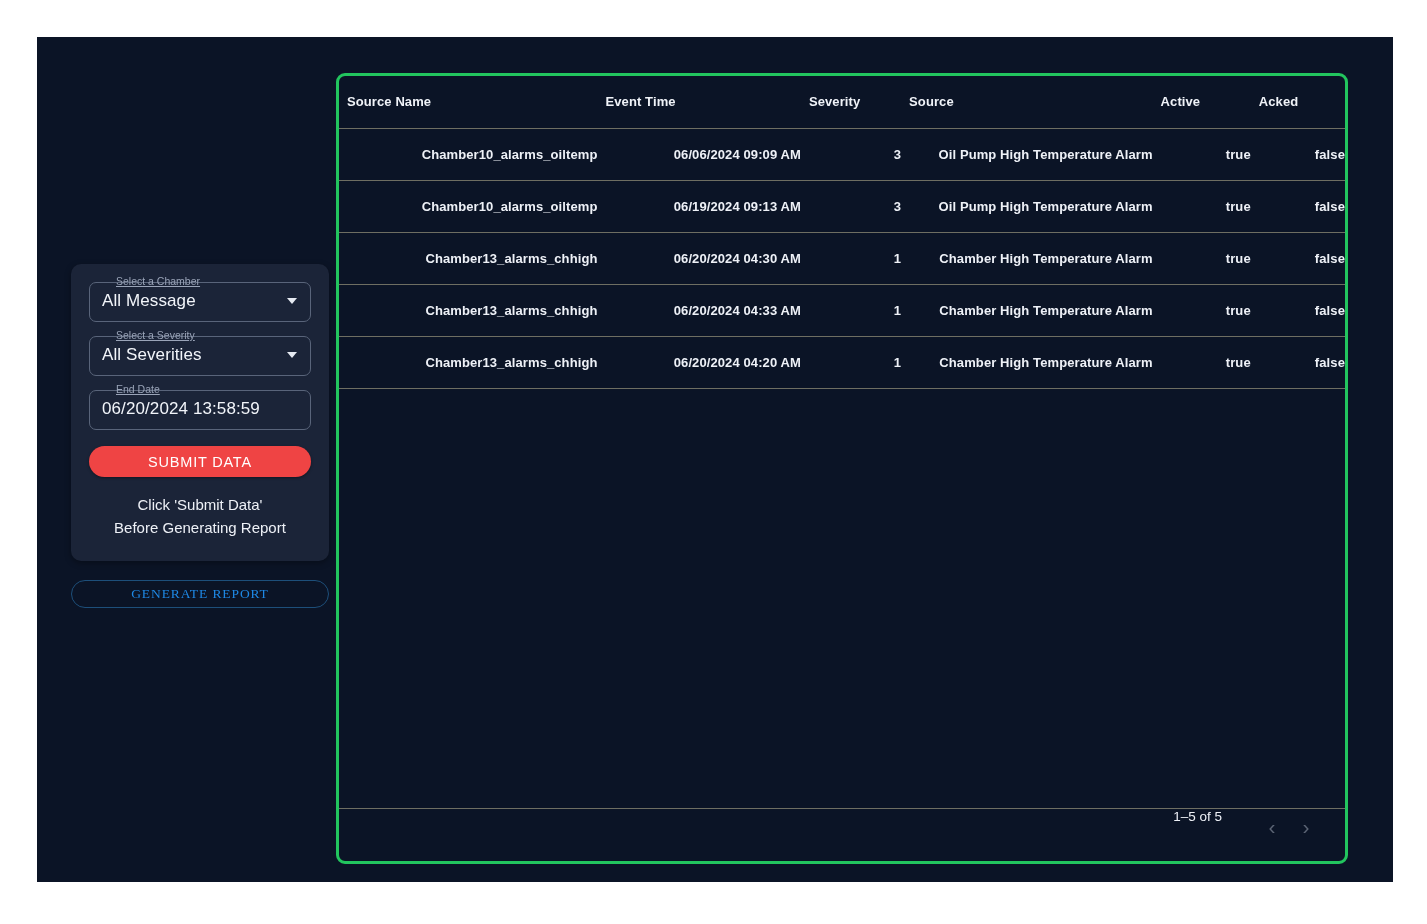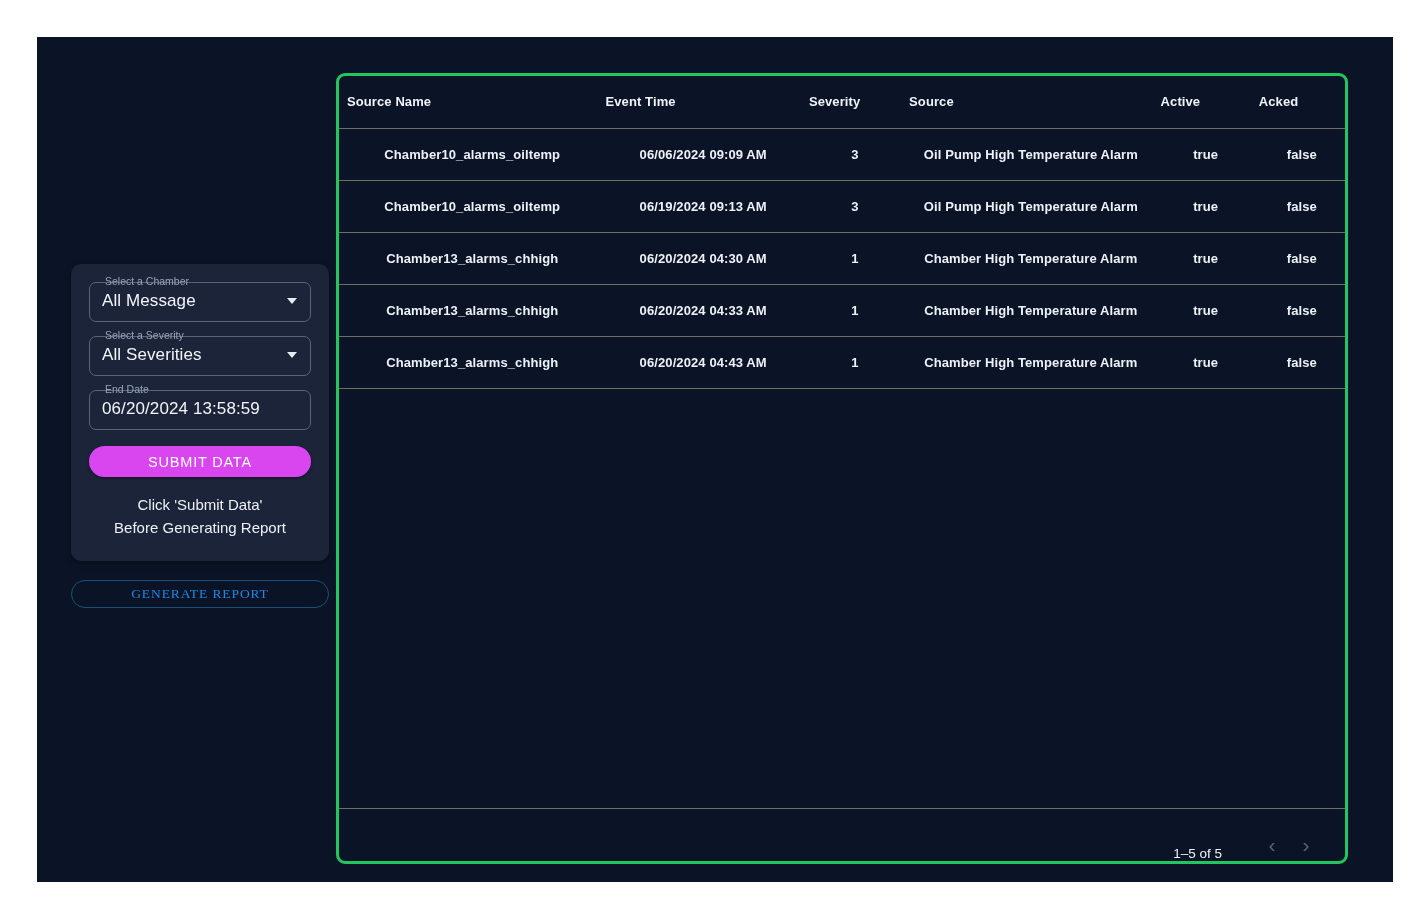--- a/index.html
+++ b/index.html
@@ -54,28 +54,29 @@
   .field-notch {
     position: absolute;
     top: -1px;
     left: 11px;
     height: 1px;
     background: #1b2438;
   }
   .field-label {
     position: absolute;
     top: -7px;
-    left: 13px;
+    left: 24px;
     font-size: 10.5px;
     color: #9aa4b8;
     background: transparent;
     padding: 0 3px;
     line-height: 13px;
     white-space: nowrap;
     z-index: 2;
+    text-decoration: underline;
   }
   .field-value {
     position: absolute;
     left: 13px;
     top: 9px;
     font-size: 17px;
     color: #f2f5fa;
     letter-spacing: 0.1px;
     white-space: nowrap;
   }
@@ -88,21 +89,21 @@
     border-right: 5px solid transparent;
     border-top: 6px solid #e6eaf2;
   }
 
   
   #submit-data-button {
     display: block;
     width: 100%;
     height: 31px;
     margin-top: 16px;
-    background: #d946ef;
+    background: #ef4444;
     border: none;
     border-radius: 16px;
     color: #ffffff;
     font-family: "Liberation Sans", sans-serif;
     font-size: 14.5px;
     letter-spacing: 0.8px;
     cursor: pointer;
     box-shadow: 0 1px 3px rgba(0,0,0,0.4);
   }
 
@@ -156,21 +157,21 @@
     font-weight: bold;
     color: #f0f3f8;
     height: 52px;
     padding: 0 0 0 8px;
     border-bottom: 1px solid #6e6e62;
     vertical-align: middle;
     letter-spacing: 0.1px;
   }
 
   #alarm-table td {
-    text-align: center;
+    text-align: right;
     font-size: 13px;
     font-weight: bold;
     color: #eef1f7;
     height: 52px;
     padding: 0 0 0 8px;
     border-bottom: 1px solid #6e6e62;
     vertical-align: middle;
     letter-spacing: 0.1px;
     white-space: nowrap;
     overflow: hidden;
@@ -182,21 +183,21 @@
   .col-msg     { width: 251px; }
   .col-active  { width: 98px; }
   .col-acked   { width: 94px; }
 
   #table-body-fill { flex: 1 1 auto; border-bottom: 1px solid #6e6e62; }
 
   #table-footer {
     height: 52px;
     flex: 0 0 52px;
     display: flex;
-    align-items: flex-end;
+    align-items: flex-start;
     justify-content: flex-end;
     padding-right: 22px;
   }
   #range-label {
     font-size: 13.5px;
     color: #eef1f7;
     margin-right: 33px;
   }
   .pager-btn {
     background: transparent;
@@ -297,21 +298,21 @@
         <tr>
           <td class="col-source">Chamber13_alarms_chhigh</td>
           <td class="col-time">06/20/2024 04:33 AM</td>
           <td class="col-sev">1</td>
           <td class="col-msg">Chamber High Temperature Alarm</td>
           <td class="col-active">true</td>
           <td class="col-acked">false</td>
         </tr>
         <tr>
           <td class="col-source">Chamber13_alarms_chhigh</td>
-          <td class="col-time">06/20/2024 04:43 AM</td>
+          <td class="col-time">06/20/2024 04:20 AM</td>
           <td class="col-sev">1</td>
           <td class="col-msg">Chamber High Temperature Alarm</td>
           <td class="col-active">true</td>
           <td class="col-acked">false</td>
         </tr>
       </tbody>
     </table>
 
     <div id="table-body-fill"></div>
 

